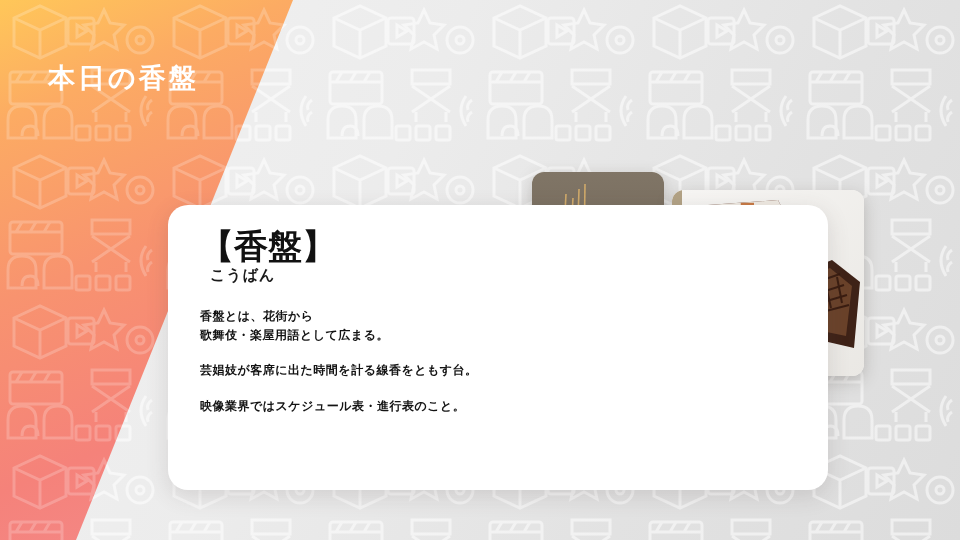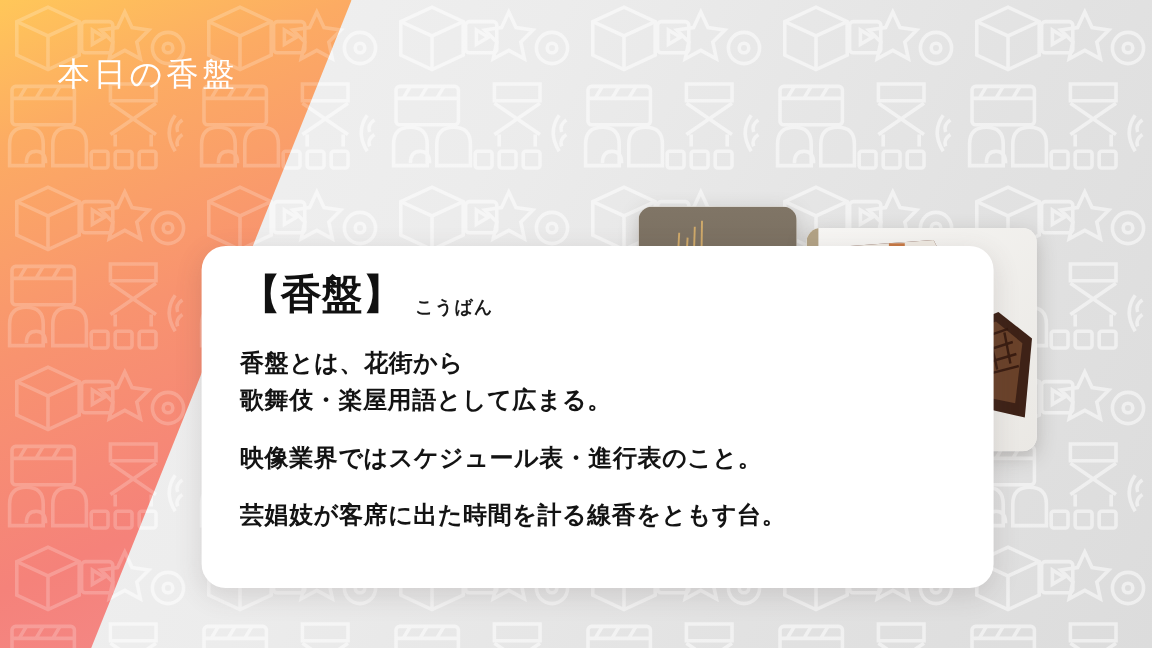--- a/index.html
+++ b/index.html
@@ -44,24 +44,24 @@
     position: absolute;
     inset: 0;
     opacity: 0.22;
     clip-path: polygon(0 0, 293px 0, 76px 540px, 0 540px);
   }
 
   
   .title {
     position: absolute;
     left: 48px;
-    top: 48px;
+    top: 64px;
     color: #ffffff;
     font-size: 27px;
-    font-weight: normal;
+    font-weight: bold;
     letter-spacing: 3px;
     line-height: 1.1;
     white-space: nowrap;
   }
   .subtitle {
     position: absolute;
     left: 168px;
     top: 95px;
     color: #1d1d1d;
     font-size: 32px;
@@ -83,39 +83,40 @@
     box-shadow: 0 6px 22px rgba(80, 70, 70, 0.16);
   }
   .card-inner {
     position: absolute;
     left: 32px;
     top: 22px;
     right: 24px;
   }
   .headword-row {
     display: flex;
-    align-items: flex-end;
+    align-items: flex-start;
     margin-bottom: 22px;
+    flex-direction: column;
   }
   .headword {
     font-size: 34px;
     font-weight: bold;
     color: #111111;
     letter-spacing: 0px;
     line-height: 1.15;
   }
   .reading {
     font-size: 15px;
     font-weight: bold;
     color: #1a1a1a;
     letter-spacing: 1px;
     margin-left: 10px;
   }
   .body-block {
-    font-size: 20px;
+    font-size: 12px;
     font-weight: bold;
     color: #131313;
     line-height: 1.55;
     letter-spacing: 0.5px;
   }
   .body-block + .body-block { margin-top: 17px; }
   .body-line { white-space: nowrap; }
 
   
   .photo {
@@ -331,22 +332,22 @@
         <span class="headword">【香盤】</span>
         <span class="reading">こうばん</span>
       </div>
 
       <div class="body-block">
         <div class="body-line">香盤とは、花街から</div>
         <div class="body-line">歌舞伎・楽屋用語として広まる。</div>
       </div>
 
       <div class="body-block">
+        <div class="body-line">芸娼妓が客席に出た時間を計る線香をともす台。</div>
+      </div>
+
+      <div class="body-block">
         <div class="body-line">映像業界ではスケジュール表・進行表のこと。</div>
-      </div>
-
-      <div class="body-block">
-        <div class="body-line">芸娼妓が客席に出た時間を計る線香をともす台。</div>
       </div>
     </div>
   </div>
 
 </div>
 
 </body></html>

